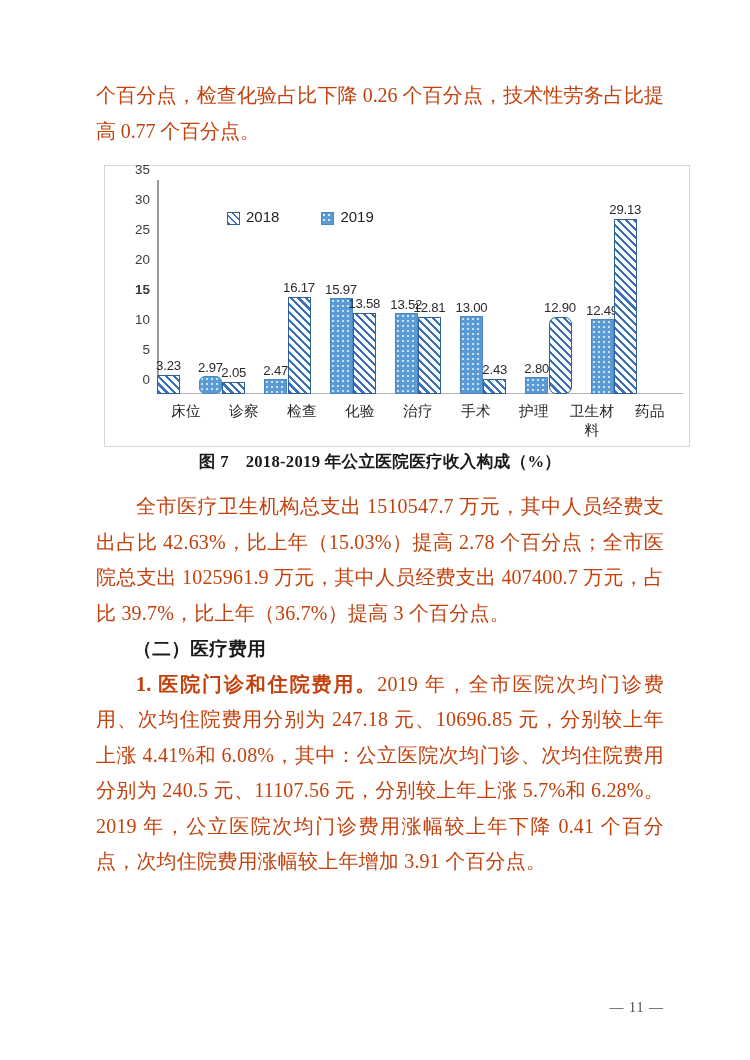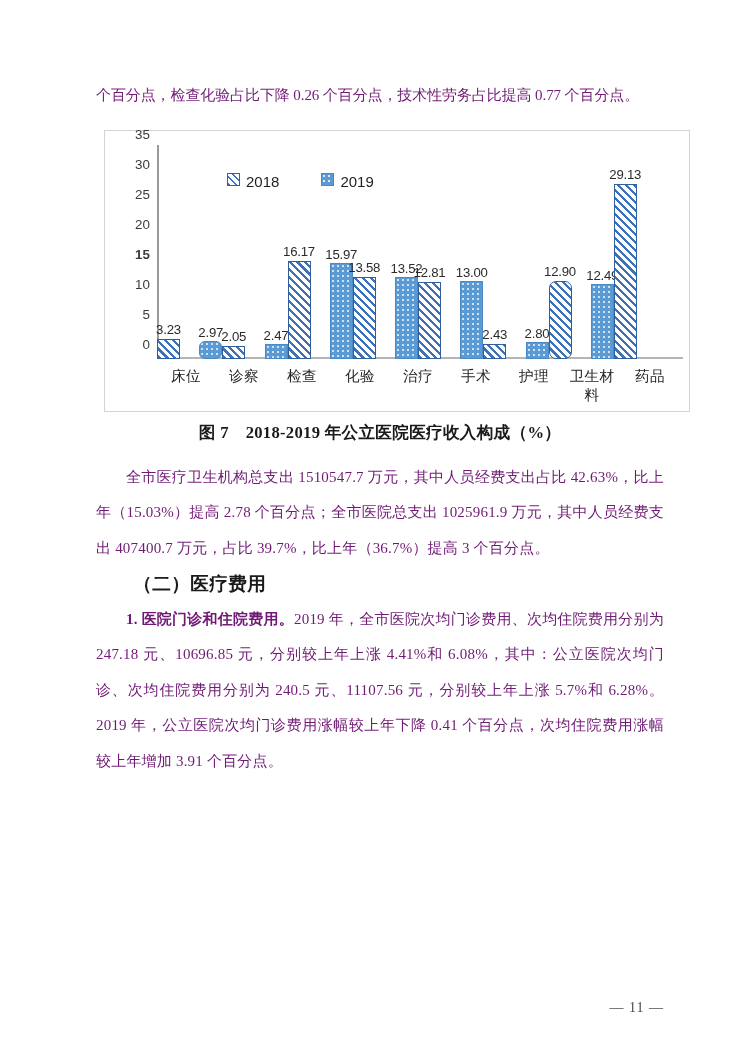--- a/index.html
+++ b/index.html
@@ -23,27 +23,27 @@
   }
   .content {
     position: absolute;
     left: 96px;
     top: 78px;
     width: 568px;
   }
 
   
   .para {
-    font-size: 15px;
+    font-size: 20px;
     line-height: 35.5px;
     text-align: justify;
     text-justify: inter-ideograph;
     letter-spacing: 0.2px;
     margin: 0;
-    color: #701a75;
+    color: #c2410c;
   }
   .para.indent { text-indent: 2em; }
   .para.tight { letter-spacing: -0.1px; }
 
   .heading {
     font-size: 18.6px;
     line-height: 35.5px;
     font-weight: bold;
     text-indent: 2em;
     margin: 0;
@@ -99,22 +99,23 @@
     left: 0; right: 0; top: 0; bottom: 0;
     display: flex;
     align-items: flex-end;
     justify-content: space-around;
   }
   .group {
     position: relative;
     height: 100%;
     display: flex;
     align-items: flex-end;
-    justify-content: space-between;
+    justify-content: flex-start;
     flex: 1 1 0;
+    gap: 19px;
   }
   .bar {
     position: relative;
     width: 23px;
     box-sizing: border-box;
   }
   .bar.s2018 {
     background-color: #ffffff;
     background-image: repeating-linear-gradient(
       45deg,
@@ -164,21 +165,21 @@
   .legend {
     position: absolute;
     left: 122px;
     top: 42px;
     display: flex;
     align-items: center;
     gap: 42px;
   }
   .legend-item {
     display: flex;
-    align-items: flex-start;
+    align-items: flex-end;
     gap: 6px;
   }
   .swatch {
     width: 11px; height: 11px;
     display: inline-block;
   }
   .swatch.s2018 {
     background-color: #ffffff;
     background-image: repeating-linear-gradient(
       45deg, #3e72b8 0px, #3e72b8 2px, #ffffff 2px, #ffffff 5px);
@@ -190,21 +191,21 @@
     background-size: 5px 5px;
     border: 1px solid #4a8ac4;
   }
   .legend-text {
     font-size: 15px;
     font-family: "Liberation Sans", sans-serif;
     color: #1f1f1f;
   }
 
   .fig-caption {
-    margin-top: 10px;
+    margin-top: 4px;
     text-align: center;
     font-size: 16.6px;
     font-weight: bold;
     letter-spacing: 0.3px;
   }
 
   .footer {
     position: absolute;
     left: 0;
     right: 86px;

